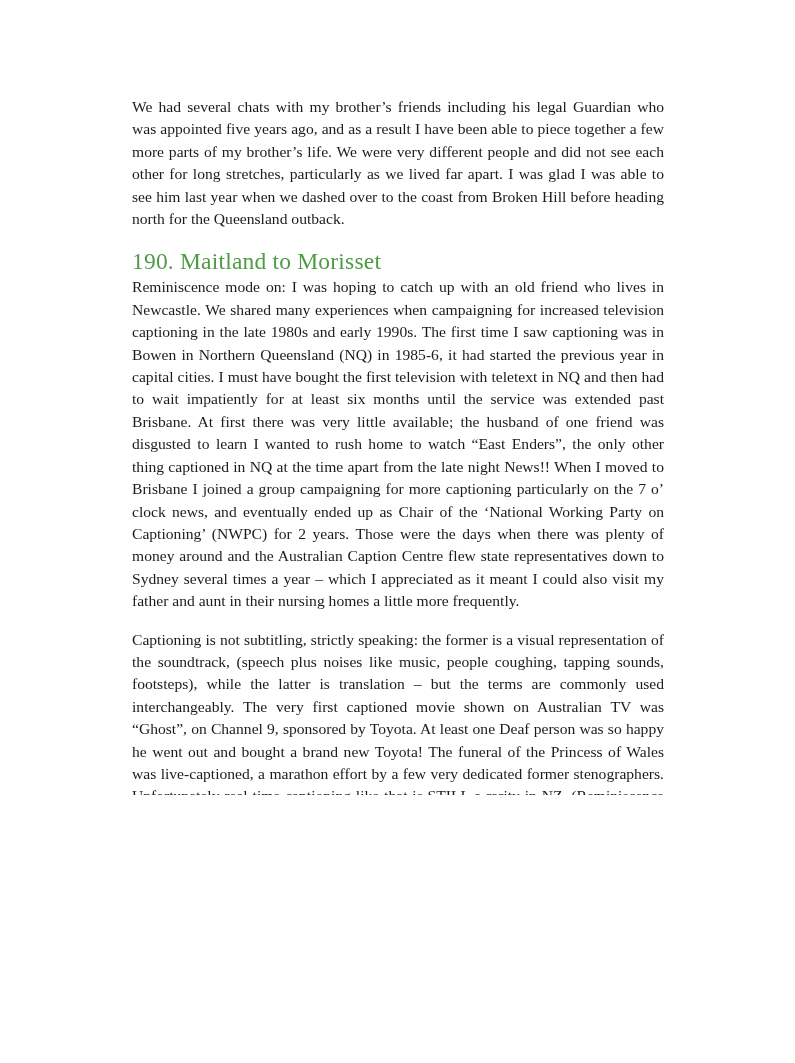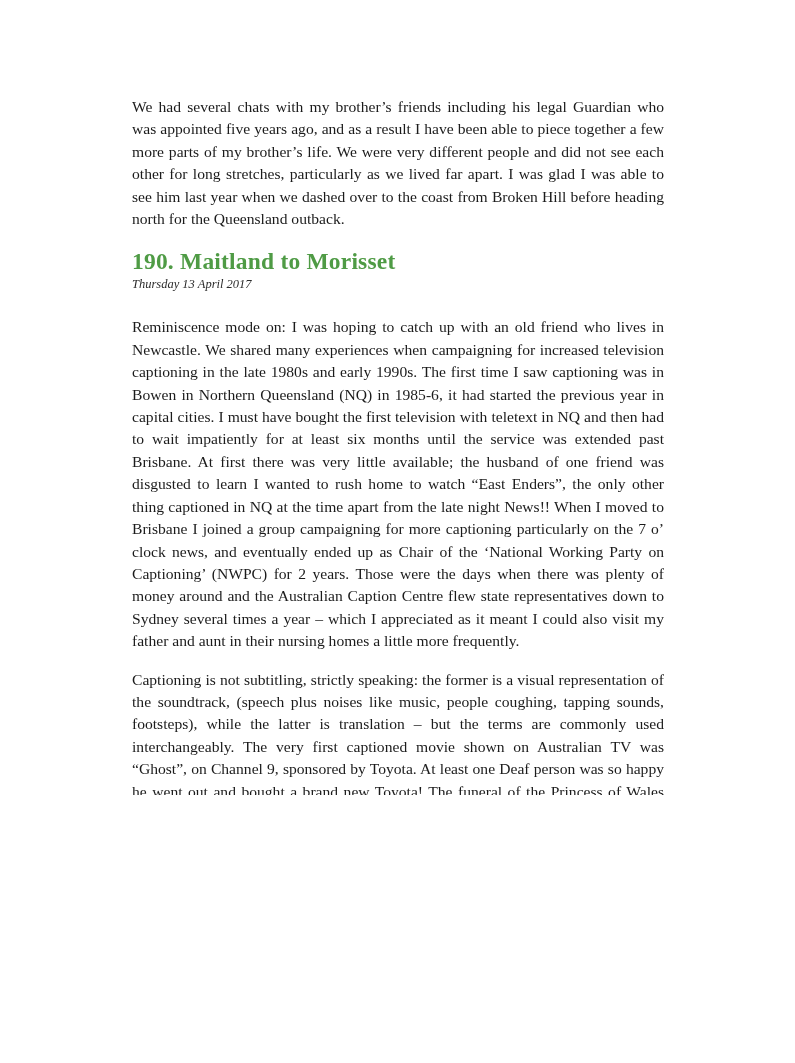--- a/index.html
+++ b/index.html
@@ -28,21 +28,21 @@
     line-height: 22.4px;
     text-align: justify;
     color: #1b1b1b;
   }
   .body-para .italic {
   }
   .chapter-heading {
     margin: 16px 0 0 0;
     font-size: 23.5px;
     line-height: 30px;
-    font-weight: bold;
+    font-weight: normal;
     color: #4f9b45; 
     letter-spacing: 0.2px;
   }
   .chapter-date {
     margin: 0 0 24px 0;
     font-size: 12.5px;
     line-height: 16px;
     font-style: italic;
     color: #2a2a2a;
   }
@@ -60,21 +60,20 @@
 </head>
 <body>
 
 <div class="page">
   <div class="content">
 
     <p class="body-para"><span>We had several chats with my brother’s friends including his legal Guardian who was appointed five years ago, and as a result I have been able to piece together a few more parts of my brother’s life. We were very different people and did not see each other for long stretches, particularly as we lived far apart. I was glad I was able to see him last year when we dashed over to the coast from Broken Hill before heading north for the Queensland outback.</span></p>
 
     <h1 class="chapter-heading">190. Maitland to Morisset</h1>
 
-    <div class="chapter-date">Thursday 13 April 2017</div>
 
     <p class="body-para"><span class="italic">Reminiscence mode on: </span><span>I was hoping to catch up with an old friend who lives in Newcastle. We shared many experiences when campaigning for increased television captioning in the late 1980s and early 1990s. The first time I saw captioning was in Bowen in Northern Queensland (NQ) in 1985-6, it had started the previous year in capital cities. I must have bought the first television with teletext in NQ and then had to wait impatiently for at least six months until the service was extended past Brisbane. At first there was very little available; the husband of one friend was disgusted to learn I wanted to rush home to watch “East Enders”, the only other thing captioned in NQ at the time apart from the late night News!!  When I moved to Brisbane I joined a group campaigning for more captioning particularly on the 7 o’ clock news, and eventually ended up as Chair of the ‘National Working Party on Captioning’ (NWPC) for 2 years. Those were the days when there was plenty of money around and the Australian Caption Centre flew state representatives down to Sydney several times a year – which I appreciated as it meant I could also visit my father and aunt in their nursing homes a little more frequently.</span></p>
 
     <p class="body-para"><span>Captioning is not subtitling, strictly speaking: the former is a visual representation of the soundtrack, (speech plus noises like music, people coughing, tapping sounds, footsteps), while the latter is translation – but the terms are commonly used interchangeably.  The very first captioned movie shown on Australian TV was “Ghost”, on Channel 9, sponsored by Toyota. At least one Deaf person was so happy he went out and bought a brand new Toyota!  The funeral of the Princess of Wales was live-captioned, a marathon effort by a few very dedicated former stenographers. Unfortunately real time captioning like that is STILL a rarity in NZ. </span><span class="italic">(Reminiscence mode off)</span><span>.</span></p>
 
 
   </div>
 
   <div class="page-number">61</div>
 </div>

